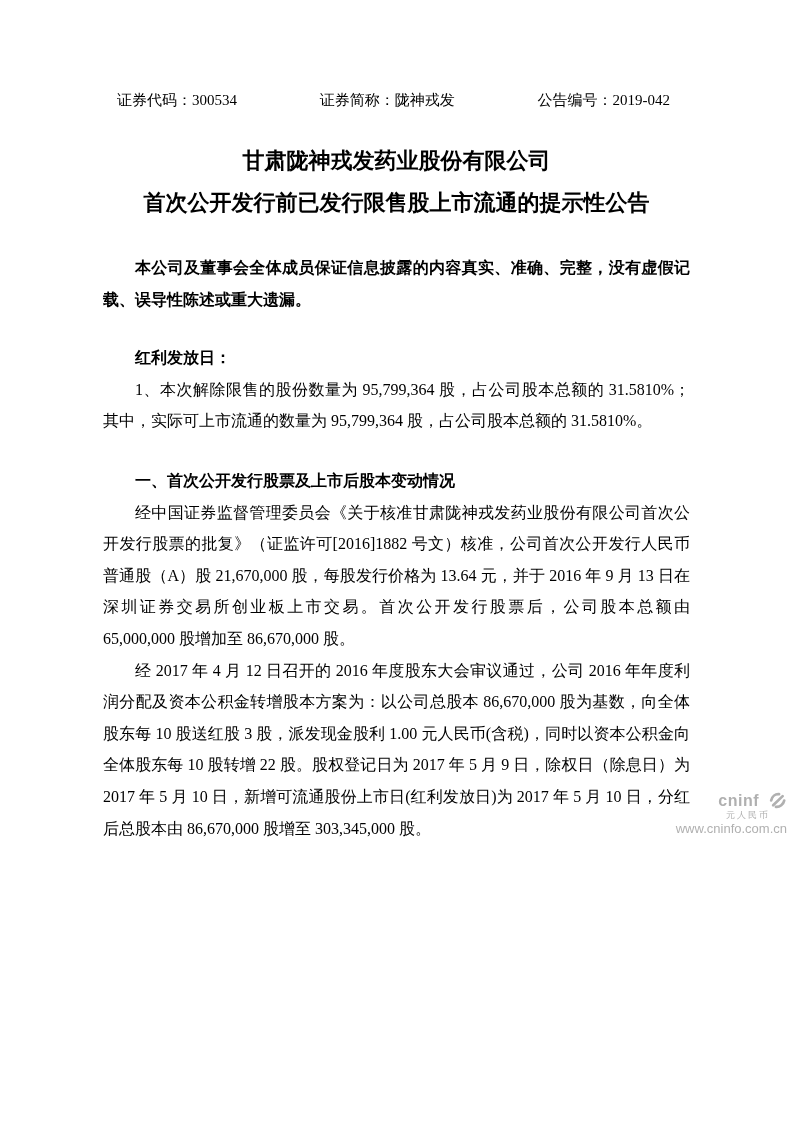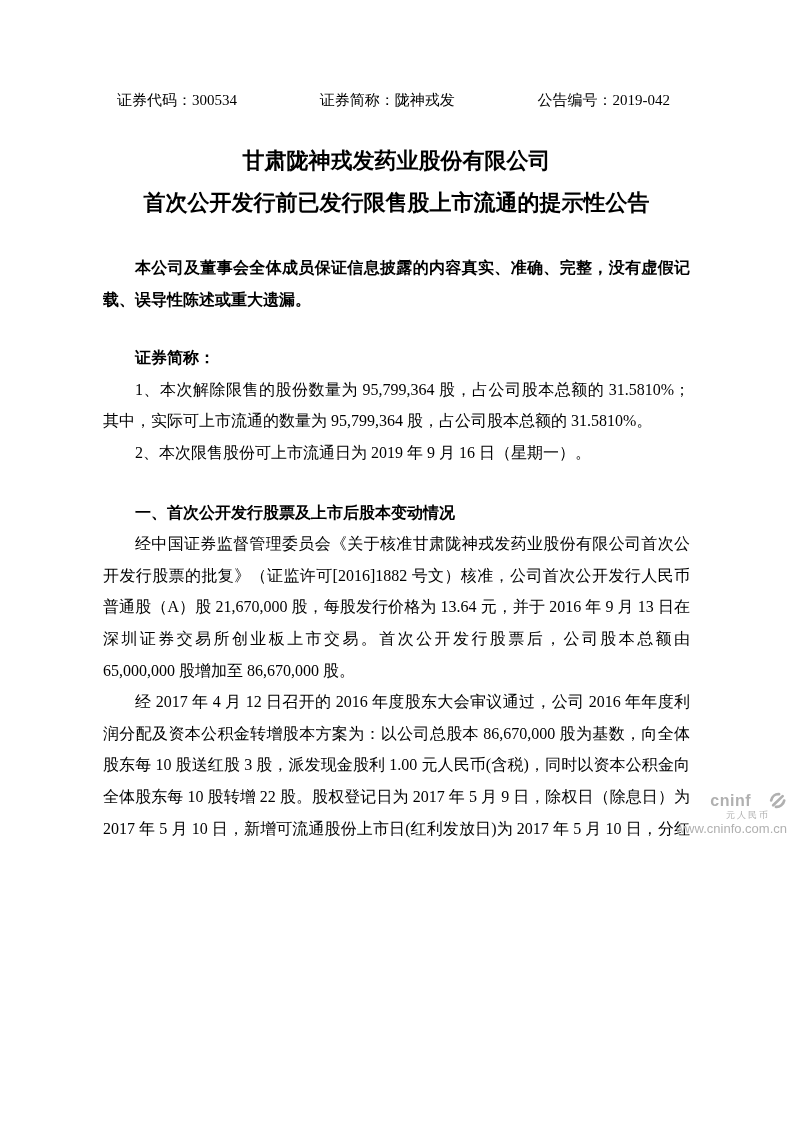--- a/index.html
+++ b/index.html
@@ -47,21 +47,21 @@
     bottom:8px;
     text-align:right;
     color:#b0b0b0;
     font-family:"Liberation Sans","DejaVu Sans",sans-serif;
     line-height:1.1;
   }
   .wm-top {
     display:flex;
     align-items:center;
     justify-content:flex-end;
-    gap:17px;
+    gap:9px;
     font-size:16px;
     font-weight:700;
     letter-spacing:0.5px;
   }
   .wm-icon { display:inline-flex; }
   .wm-cn {
     font-size:9px;
     letter-spacing:2px;
     margin:1px 17px 0 0;
   }
@@ -80,23 +80,22 @@
     <span>证券代码：300534</span>
     <span>证券简称：陇神戎发</span>
     <span>公告编号：2019-042</span>
   </div>
 
   <h1 class="title title-first">甘肃陇神戎发药业股份有限公司</h1>
   <h1 class="title">首次公开发行前已发行限售股上市流通的提示性公告</h1>
 
   <p class="body-para bold gap-statement">本公司及董事会全体成员保证信息披露的内容真实、准确、完整，没有虚假记载、误导性陈述或重大遗漏。</p>
 
-  <p class="body-para bold gap-heading">证券简称：</p>
+  <p class="body-para bold gap-heading">红利发放日：</p>
   <p class="body-para">1、本次解除限售的股份数量为 95,799,364 股，占公司股本总额的 31.5810%；其中，实际可上市流通的数量为 95,799,364 股，占公司股本总额的 31.5810%。</p>
-  <p class="body-para">2、本次限售股份可上市流通日为 2019 年 9 月 16 日（星期一）。</p>
 
   <p class="body-para bold gap-section">一、首次公开发行股票及上市后股本变动情况</p>
   <p class="body-para">经中国证券监督管理委员会《关于核准甘肃陇神戎发药业股份有限公司首次公开发行股票的批复》（证监许可[2016]1882 号文）核准，公司首次公开发行人民币普通股（A）股 21,670,000 股，每股发行价格为 13.64 元，并于 2016 年 9 月 13 日在深圳证券交易所创业板上市交易。首次公开发行股票后，公司股本总额由 65,000,000 股增加至 86,670,000 股。</p>
   <p class="body-para">经 2017 年 4 月 12 日召开的 2016 年度股东大会审议通过，公司 2016 年年度利润分配及资本公积金转增股本方案为：以公司总股本 86,670,000 股为基数，向全体股东每 10 股送红股 3 股，派发现金股利 1.00 元人民币(含税)，同时以资本公积金向全体股东每 10 股转增 22 股。股权登记日为 2017 年 5 月 9 日，除权日（除息日）为 2017 年 5 月 10 日，新增可流通股份上市日(红利发放日)为 2017 年 5 月 10 日，分红后总股本由 86,670,000 股增至 303,345,000 股。</p>
 
   <div class="watermark">
     <div class="wm-top">
       <span>cninf</span>
       <span class="wm-icon">
         <svg width="19" height="19" viewBox="0 0 24 24">

